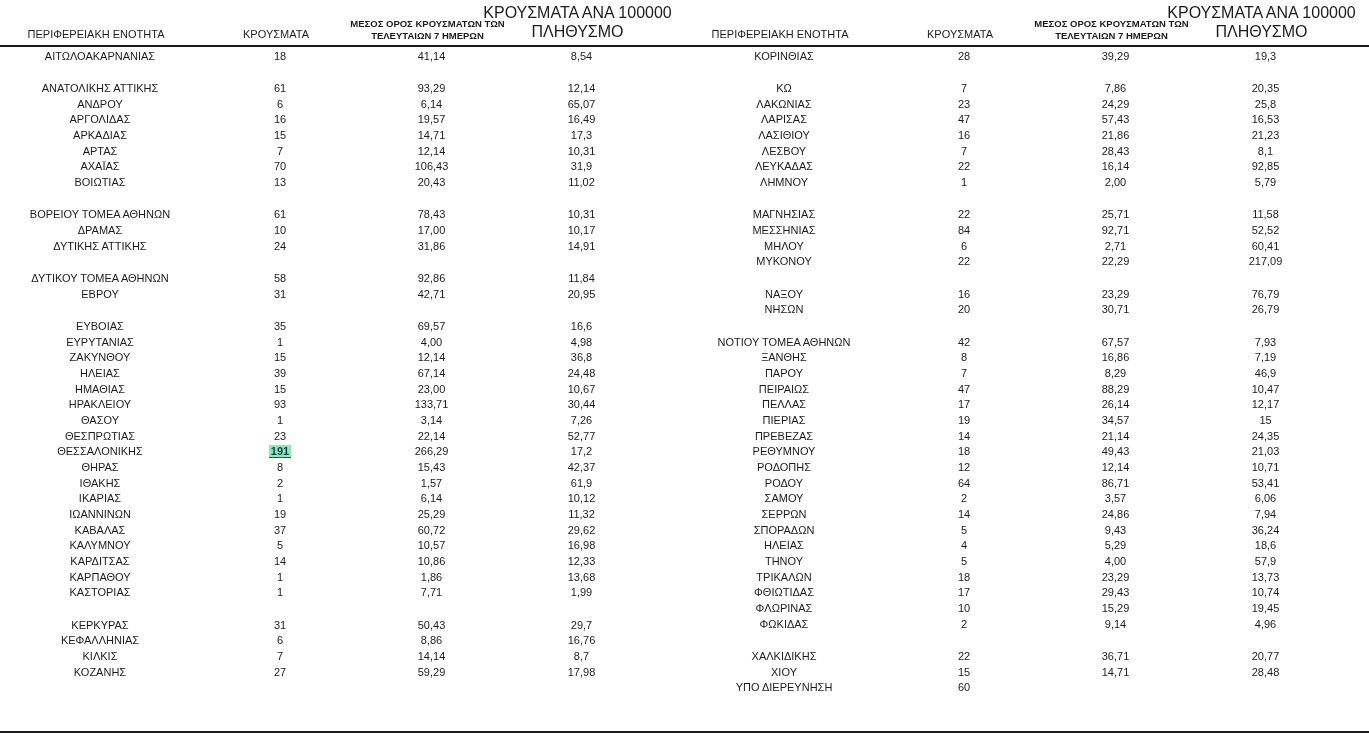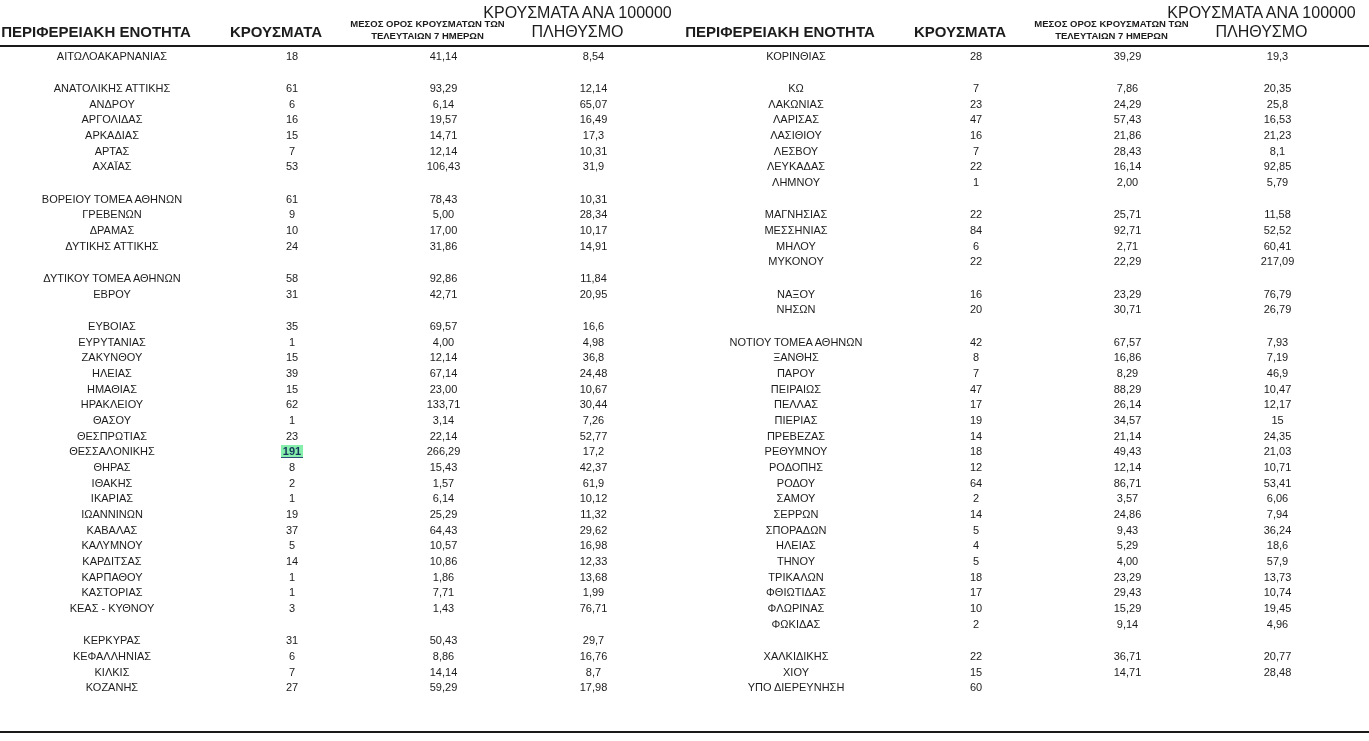--- a/index.html
+++ b/index.html
@@ -45,26 +45,26 @@
     text-align: center;
     padding-bottom: 4px;
     line-height: 1.2;
     white-space: nowrap;
     box-sizing: border-box;
   }
   .c-region { width: 192px; }
   .c-cases  { width: 168px; }
   .c-avg    { width: 135px; }
   .c-per    { width: 165px; }
-  .th-region, .th-cases { font-size: 15px; font-weight: bold; }
+  .th-region, .th-cases { font-size: 11px; }
   .th-avg { font-size: 9.5px; font-weight: 600; }
   .th-per { font-size: 16px; }
   .tbody {
     position: absolute;
-    top: 48px; left: 16px;
+    top: 48px; left: 4px;
     width: 100%;
   }
   .row {
     display: flex;
     height: 15.68px;
     align-items: center;
   }
   .spacer { height: 16.6px; }
   .cell {
     text-align: center;
@@ -131,38 +131,38 @@
           <div class="cell c-per">17,3</div>
         </div>
         <div class="row">
           <div class="cell c-region">ΑΡΤΑΣ</div>
           <div class="cell c-cases">7</div>
           <div class="cell c-avg">12,14</div>
           <div class="cell c-per">10,31</div>
         </div>
         <div class="row">
           <div class="cell c-region">ΑΧΑΪΑΣ</div>
-          <div class="cell c-cases">53</div>
+          <div class="cell c-cases">70</div>
           <div class="cell c-avg">106,43</div>
           <div class="cell c-per">31,9</div>
+        </div>
+        <div class="row">
+          <div class="cell c-region">ΒΟΙΩΤΙΑΣ</div>
+          <div class="cell c-cases">13</div>
+          <div class="cell c-avg">20,43</div>
+          <div class="cell c-per">11,02</div>
         </div>
         <div class="spacer"></div>
         <div class="row">
           <div class="cell c-region">ΒΟΡΕΙΟΥ ΤΟΜΕΑ ΑΘΗΝΩΝ</div>
           <div class="cell c-cases">61</div>
           <div class="cell c-avg">78,43</div>
           <div class="cell c-per">10,31</div>
         </div>
         <div class="row">
-          <div class="cell c-region">ΓΡΕΒΕΝΩΝ</div>
-          <div class="cell c-cases">9</div>
-          <div class="cell c-avg">5,00</div>
-          <div class="cell c-per">28,34</div>
-        </div>
-        <div class="row">
           <div class="cell c-region">ΔΡΑΜΑΣ</div>
           <div class="cell c-cases">10</div>
           <div class="cell c-avg">17,00</div>
           <div class="cell c-per">10,17</div>
         </div>
         <div class="row">
           <div class="cell c-region">ΔΥΤΙΚΗΣ ΑΤΤΙΚΗΣ</div>
           <div class="cell c-cases">24</div>
           <div class="cell c-avg">31,86</div>
           <div class="cell c-per">14,91</div>
@@ -206,21 +206,21 @@
           <div class="cell c-per">24,48</div>
         </div>
         <div class="row">
           <div class="cell c-region">ΗΜΑΘΙΑΣ</div>
           <div class="cell c-cases">15</div>
           <div class="cell c-avg">23,00</div>
           <div class="cell c-per">10,67</div>
         </div>
         <div class="row">
           <div class="cell c-region">ΗΡΑΚΛΕΙΟΥ</div>
-          <div class="cell c-cases">62</div>
+          <div class="cell c-cases">93</div>
           <div class="cell c-avg">133,71</div>
           <div class="cell c-per">30,44</div>
         </div>
         <div class="row">
           <div class="cell c-region">ΘΑΣΟΥ</div>
           <div class="cell c-cases">1</div>
           <div class="cell c-avg">3,14</div>
           <div class="cell c-per">7,26</div>
         </div>
         <div class="row">
@@ -255,21 +255,21 @@
         </div>
         <div class="row">
           <div class="cell c-region">ΙΩΑΝΝΙΝΩΝ</div>
           <div class="cell c-cases">19</div>
           <div class="cell c-avg">25,29</div>
           <div class="cell c-per">11,32</div>
         </div>
         <div class="row">
           <div class="cell c-region">ΚΑΒΑΛΑΣ</div>
           <div class="cell c-cases">37</div>
-          <div class="cell c-avg">64,43</div>
+          <div class="cell c-avg">60,72</div>
           <div class="cell c-per">29,62</div>
         </div>
         <div class="row">
           <div class="cell c-region">ΚΑΛΥΜΝΟΥ</div>
           <div class="cell c-cases">5</div>
           <div class="cell c-avg">10,57</div>
           <div class="cell c-per">16,98</div>
         </div>
         <div class="row">
           <div class="cell c-region">ΚΑΡΔΙΤΣΑΣ</div>
@@ -281,26 +281,20 @@
           <div class="cell c-region">ΚΑΡΠΑΘΟΥ</div>
           <div class="cell c-cases">1</div>
           <div class="cell c-avg">1,86</div>
           <div class="cell c-per">13,68</div>
         </div>
         <div class="row">
           <div class="cell c-region">ΚΑΣΤΟΡΙΑΣ</div>
           <div class="cell c-cases">1</div>
           <div class="cell c-avg">7,71</div>
           <div class="cell c-per">1,99</div>
-        </div>
-        <div class="row">
-          <div class="cell c-region">ΚΕΑΣ - ΚΥΘΝΟΥ</div>
-          <div class="cell c-cases">3</div>
-          <div class="cell c-avg">1,43</div>
-          <div class="cell c-per">76,71</div>
         </div>
         <div class="spacer"></div>
         <div class="row">
           <div class="cell c-region">ΚΕΡΚΥΡΑΣ</div>
           <div class="cell c-cases">31</div>
           <div class="cell c-avg">50,43</div>
           <div class="cell c-per">29,7</div>
         </div>
         <div class="row">
           <div class="cell c-region">ΚΕΦΑΛΛΗΝΙΑΣ</div>

